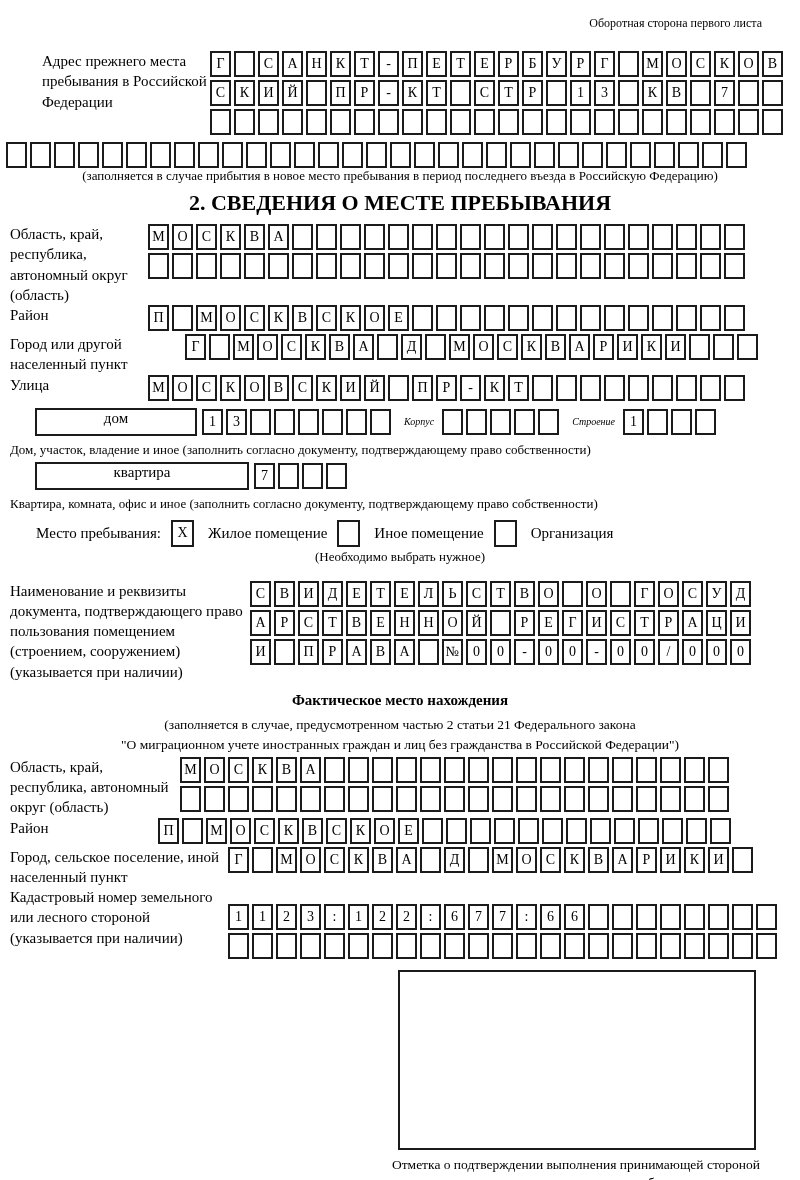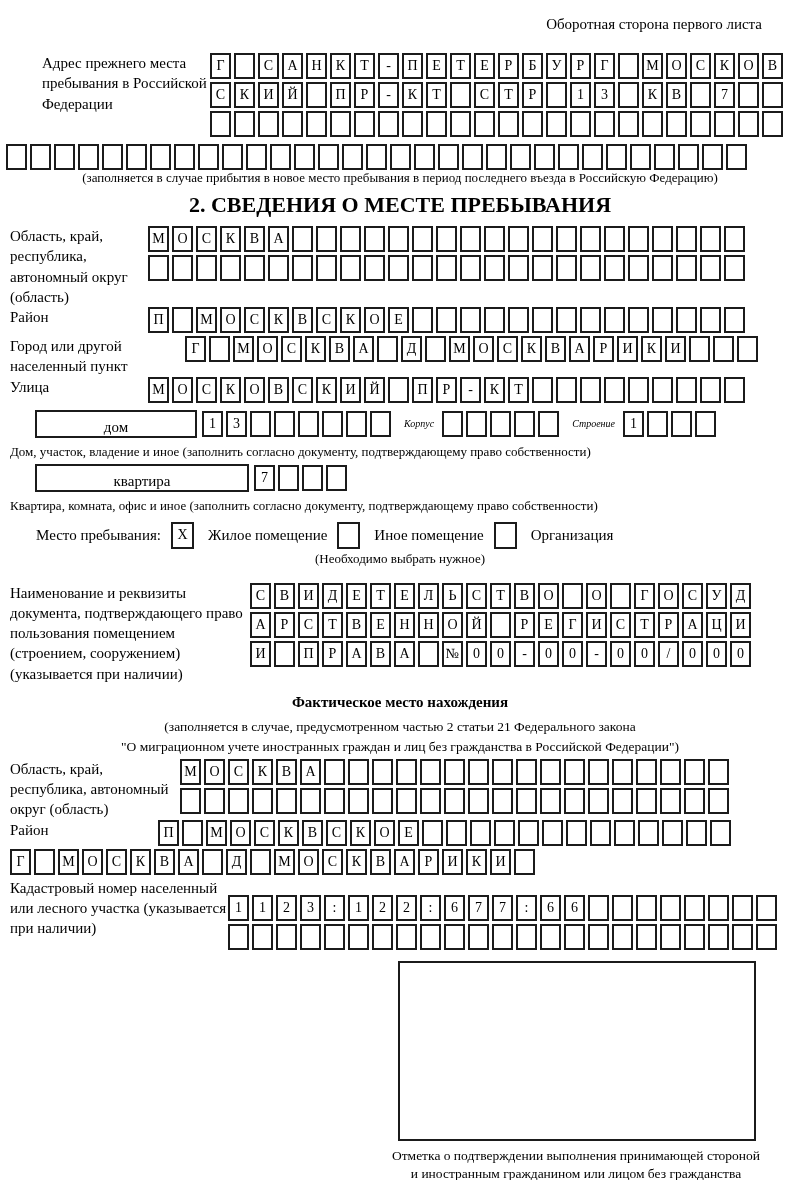--- a/index.html
+++ b/index.html
@@ -3,21 +3,21 @@
 <meta charset="utf-8">
 <style>
   * { box-sizing: content-box; margin: 0; padding: 0; }
   html, body { background: #ffffff; }
   body {
     width: 800px; height: 1180px; overflow: hidden;
     font-family: "Liberation Serif", "DejaVu Serif", serif;
     color: #000; position: relative;
   }
   .page { width: 800px; height: 1180px; }
-  .header-note { text-align: right; padding: 16px 38px 0 0; font-size: 15px; }
+  .header-note { text-align: right; padding: 16px 38px 0 0; font-size: 12px; }
   .block { display: flex; margin-left: 10px; align-items: flex-start; }
   .lbl { font-size: 15px; line-height: 1.35; flex: 0 0 auto; }
   .w168 { width: 168px; margin-left: 32px; }
   .w138 { width: 138px; }
   .w175 { width: 175px; }
   .w240 { width: 240px; }
   .w170 { width: 170px; }
   .w148 { width: 148px; }
   .w218 { width: 218px; }
   .rows { display: flex; flex-direction: column; }
@@ -30,21 +30,21 @@
   .fullrow { margin: 1px 0 0 6px; }
   .note { font-size: 13px; margin-left: 10px; margin-bottom: 4px; }
   .center { text-align: center; margin-left: 0; }
   .h2 { text-align: center; font-weight: bold; font-size: 22px; margin: 6px 0 8px 0; }
   .h3 { text-align: center; font-weight: bold; font-size: 15px; margin: 10px 0 8px 0; }
   .mt20 { margin-top: 20px; }
   .mb4 { margin-bottom: 4px; }
   .house-row, .apt-row { display: flex; align-items: center; margin: 4px 0 6px 35px; }
   .wide-box {
     border: 2px solid #1b1b1b; height: 24px; display: flex;
-    align-items: flex-end; justify-content: center; font-size: 15px; margin-right: 5px;
+    align-items: flex-start; justify-content: center; font-size: 15px; margin-right: 5px;
   }
   .wb160 { width: 158px; }
   .wb212 { width: 210px; }
   .inline-lbl { font-size: 10px; padding: 0 8px 0 10px; font-style: italic; }
   .stay-row { display: flex; align-items: center; margin: 8px 0 2px 36px; font-size: 15px; }
   .checkbox {
     width: 19px; height: 23px; border: 2px solid #1b1b1b; margin: 0 14px 0 10px;
     display: inline-flex; align-items: center; justify-content: center; font-size: 14px;
   }
   .stamp-box { width: 354px; height: 176px; border: 2px solid #1b1b1b; margin: 8px 0 6px 398px; }
@@ -545,20 +545,21 @@
         <span class="cell"></span>
         <span class="cell"></span>
         <span class="cell"></span>
         <span class="cell"></span>
         <span class="cell"></span>
         <span class="cell"></span>
       </div>
   </div>
 
   <div class="block">
+    <div class="lbl w218">Город, сельское поселение, иной населенный пункт</div>
     <div class="cells">
         <span class="cell">Г</span>
         <span class="cell"></span>
         <span class="cell">М</span>
         <span class="cell">О</span>
         <span class="cell">С</span>
         <span class="cell">К</span>
         <span class="cell">В</span>
         <span class="cell">А</span>
         <span class="cell"></span>
@@ -572,21 +573,21 @@
         <span class="cell">А</span>
         <span class="cell">Р</span>
         <span class="cell">И</span>
         <span class="cell">К</span>
         <span class="cell">И</span>
         <span class="cell"></span>
       </div>
   </div>
 
   <div class="block">
-    <div class="lbl w218">Кадастровый номер населенный или лесного участка (указывается при наличии)</div>
+    <div class="lbl w218">Кадастровый номер земельного или лесного стороной (указывается при наличии)</div>
     <div class="rows cad-rows">
       <div class="cells">
           <span class="cell">1</span>
           <span class="cell">1</span>
           <span class="cell">2</span>
           <span class="cell">3</span>
           <span class="cell">:</span>
           <span class="cell">1</span>
           <span class="cell">2</span>
           <span class="cell">2</span>

